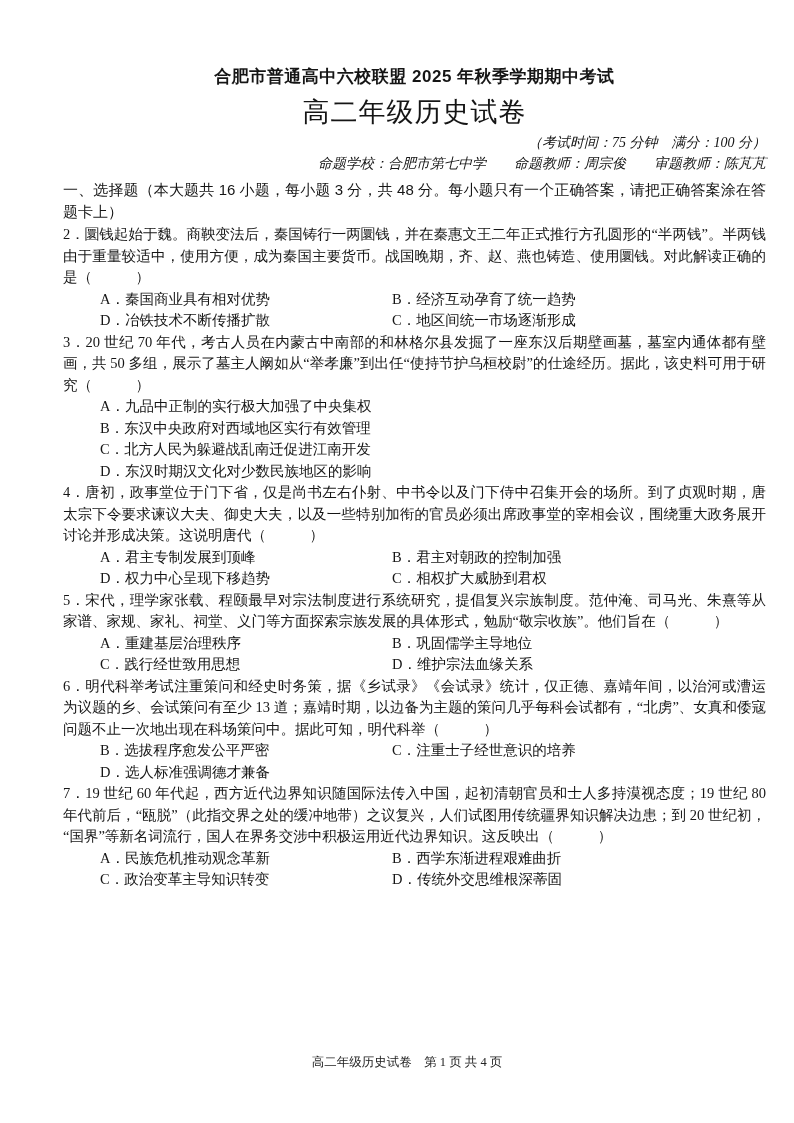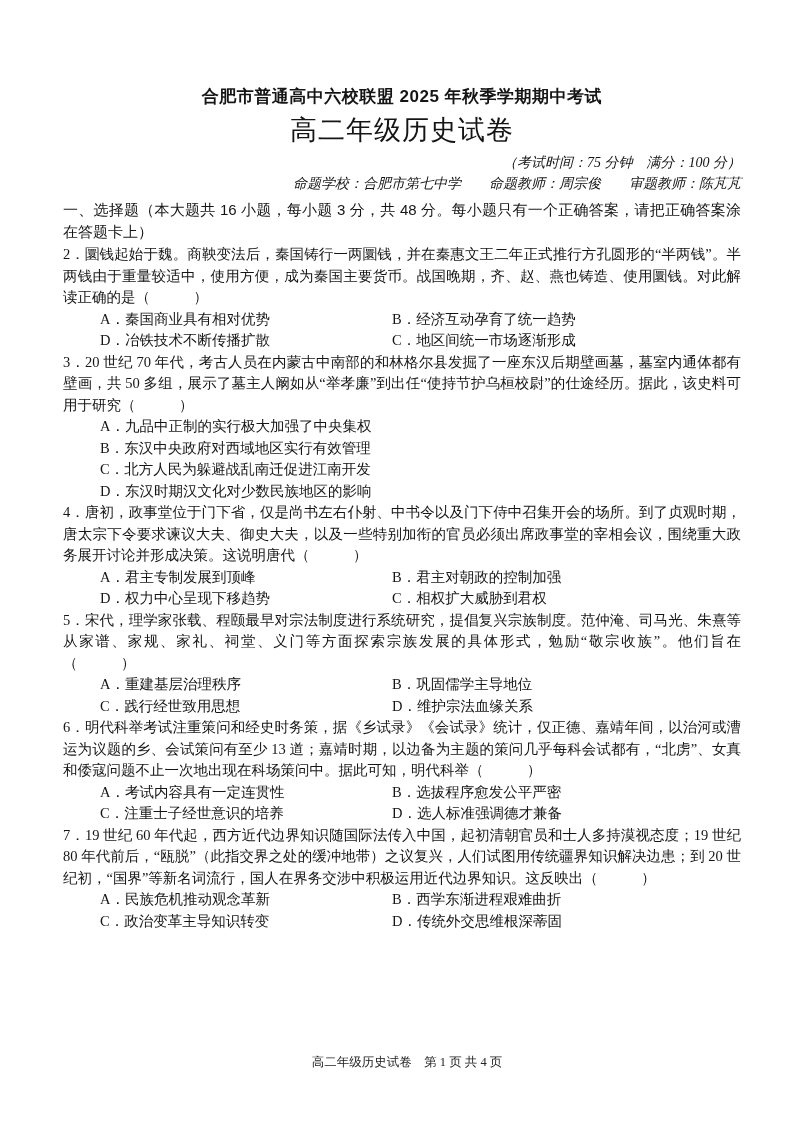--- a/index.html
+++ b/index.html
@@ -6,34 +6,33 @@
   body {
     width: 794px;
     height: 1123px;
     background: #ffffff;
     color: #151515;
     font-family: "Liberation Serif", "DejaVu Serif", serif;
     position: relative;
     overflow: hidden;
   }
   .page {
-    padding: 64px 53px 0 63px;
-    margin-top: 20px;
+    padding: 64px 28px 0 63px;
   }
   .exam-title {
     text-align: center;
     font-family: "Liberation Sans", "DejaVu Sans", sans-serif;
     font-weight: bold;
     font-size: 17px;
     line-height: 26px;
     letter-spacing: 0.5px;
   }
   .exam-subtitle {
     text-align: center;
-    font-family: Liberation Mono, monospace;
+    font-family: Liberation Sans, sans-serif;
     font-weight: 500;
     font-size: 27px;
     line-height: 40px;
     margin-top: 2px;
     letter-spacing: 1px;
   }
   .exam-info, .committee-line {
     text-align: right;
     font-style: italic;
     font-size: 14px;
@@ -126,21 +125,20 @@
       <span class="opt">A．重建基层治理秩序</span>
       <span class="opt">B．巩固儒学主导地位</span>
       <span class="opt">C．践行经世致用思想</span>
       <span class="opt">D．维护宗法血缘关系</span>
     </div>
   </div>
 
   <div class="question">
     <p class="stem">6．明代科举考试注重策问和经史时务策，据《乡试录》《会试录》统计，仅正德、嘉靖年间，以治河或漕运为议题的乡、会试策问有至少 13 道；嘉靖时期，以边备为主题的策问几乎每科会试都有，“北虏”、女真和倭寇问题不止一次地出现在科场策问中。据此可知，明代科举（　　　）</p>
     <div class="options two-col">
-      <span class="opt">A．考试内容具有一定连贯性</span>
       <span class="opt">B．选拔程序愈发公平严密</span>
       <span class="opt">C．注重士子经世意识的培养</span>
       <span class="opt">D．选人标准强调德才兼备</span>
     </div>
   </div>
 
   <div class="question">
     <p class="stem">7．19 世纪 60 年代起，西方近代边界知识随国际法传入中国，起初清朝官员和士人多持漠视态度；19 世纪 80 年代前后，“瓯脱”（此指交界之处的缓冲地带）之议复兴，人们试图用传统疆界知识解决边患；到 20 世纪初，“国界”等新名词流行，国人在界务交涉中积极运用近代边界知识。这反映出（　　　）</p>
     <div class="options two-col">
       <span class="opt">A．民族危机推动观念革新</span>

